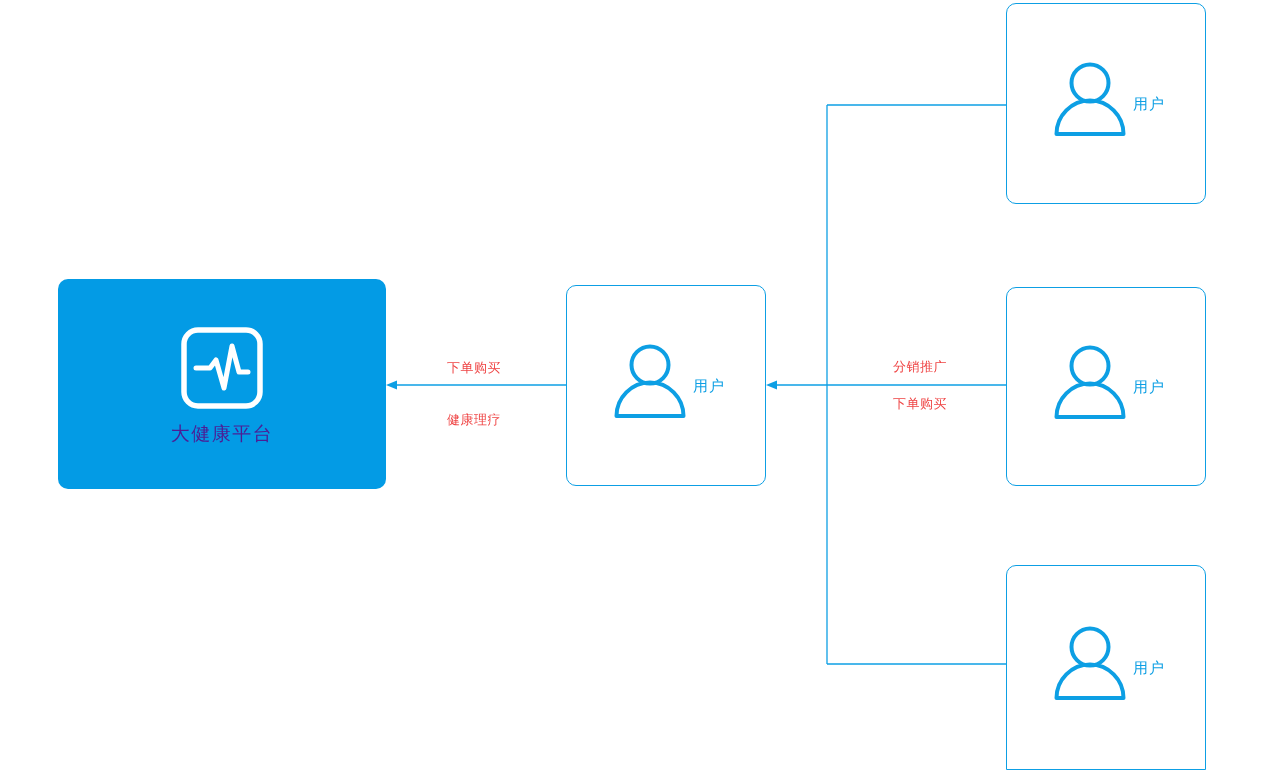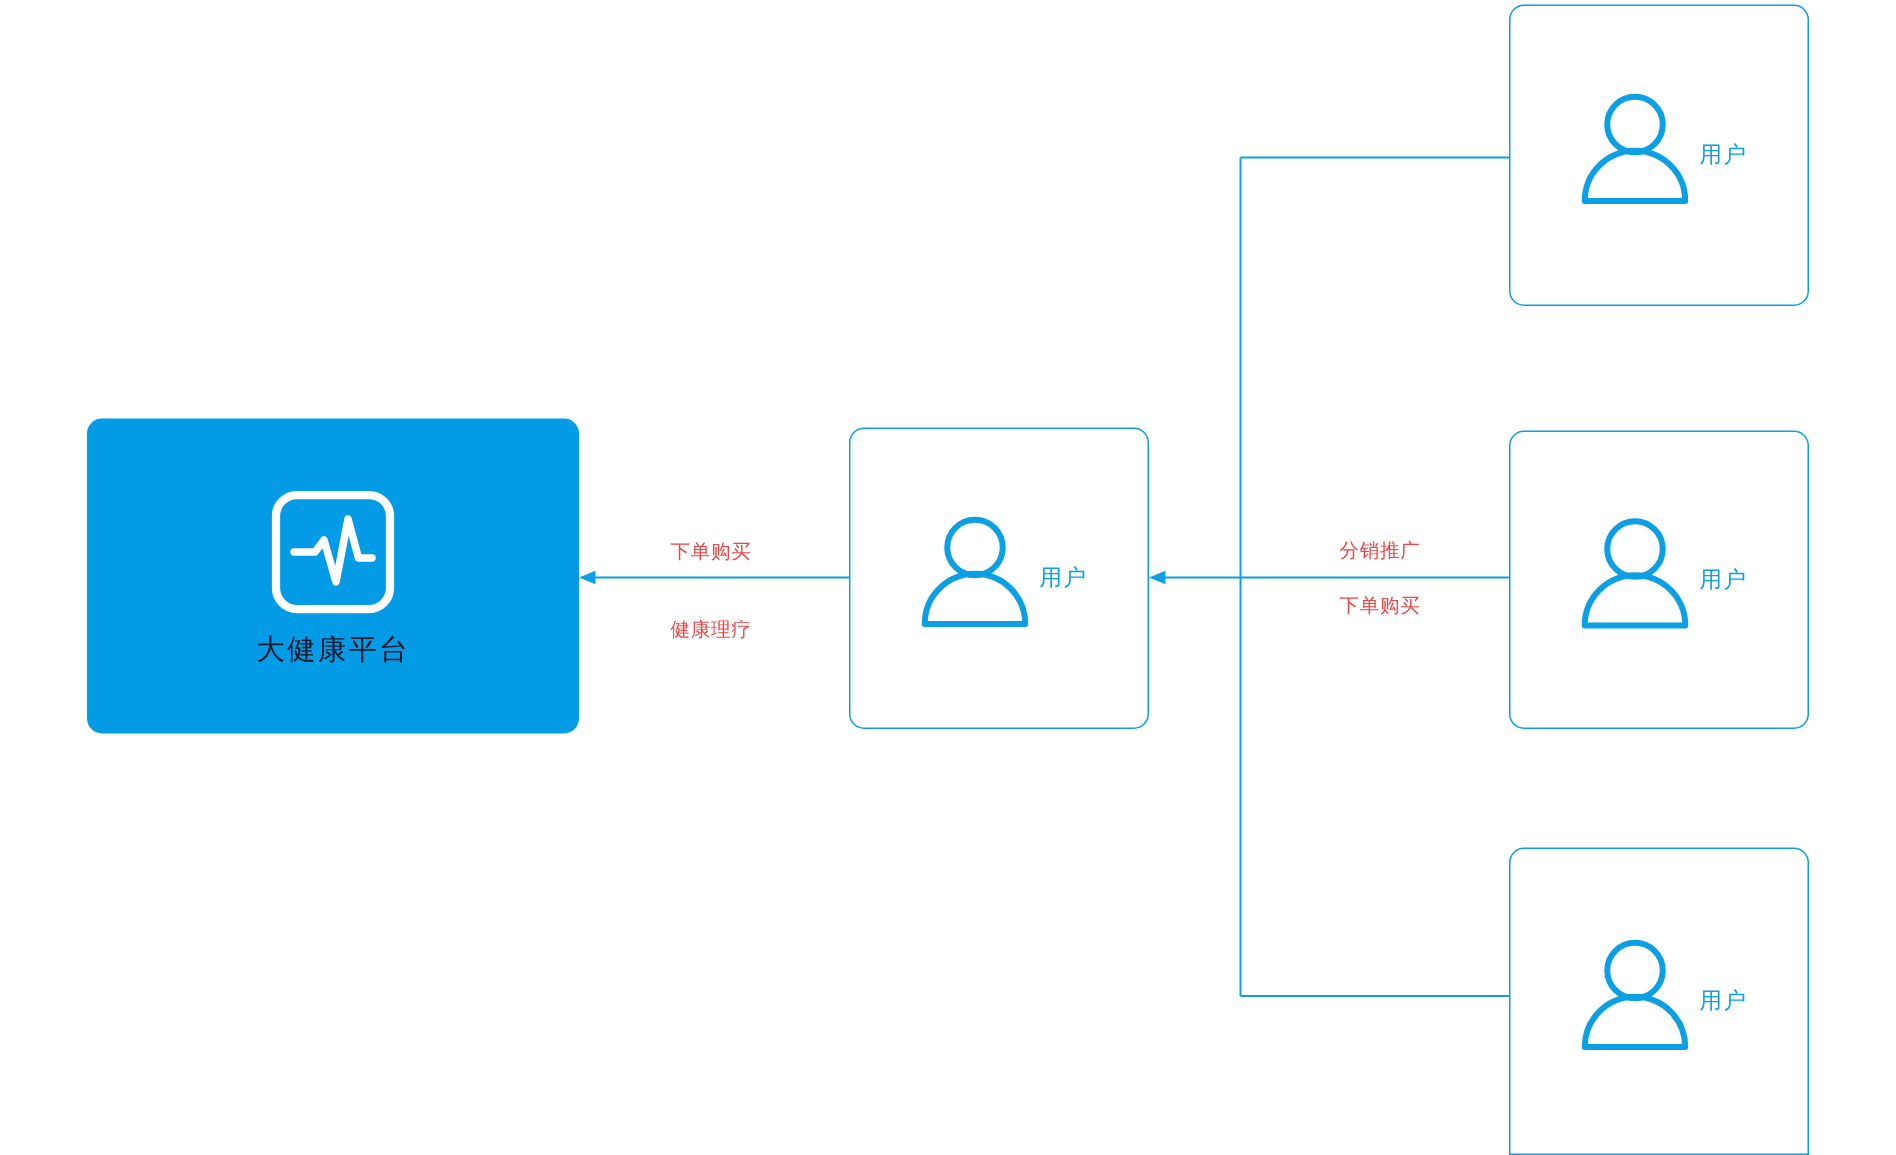--- a/index.html
+++ b/index.html
@@ -42,21 +42,21 @@
     justify-content: center;
     box-sizing: border-box;
   }
   .platform-icon {
     width: 84px;
     height: 84px;
     display: block;
     margin-bottom: 14px;
   }
   .platform-label {
-    color: #0f172a;
+    color: #4c1d95;
     font-size: 19px;
     letter-spacing: 1.5px;
     line-height: 1;
     white-space: nowrap;
   }
 
   
   .user-node {
     position: absolute;
     background: #ffffff;

